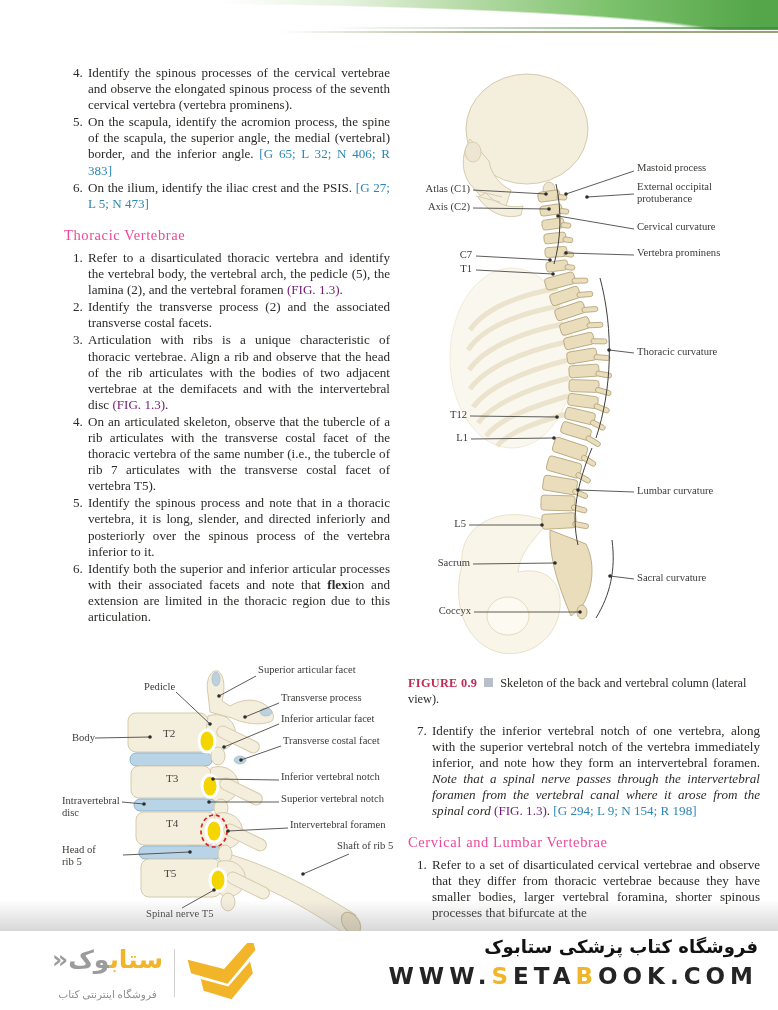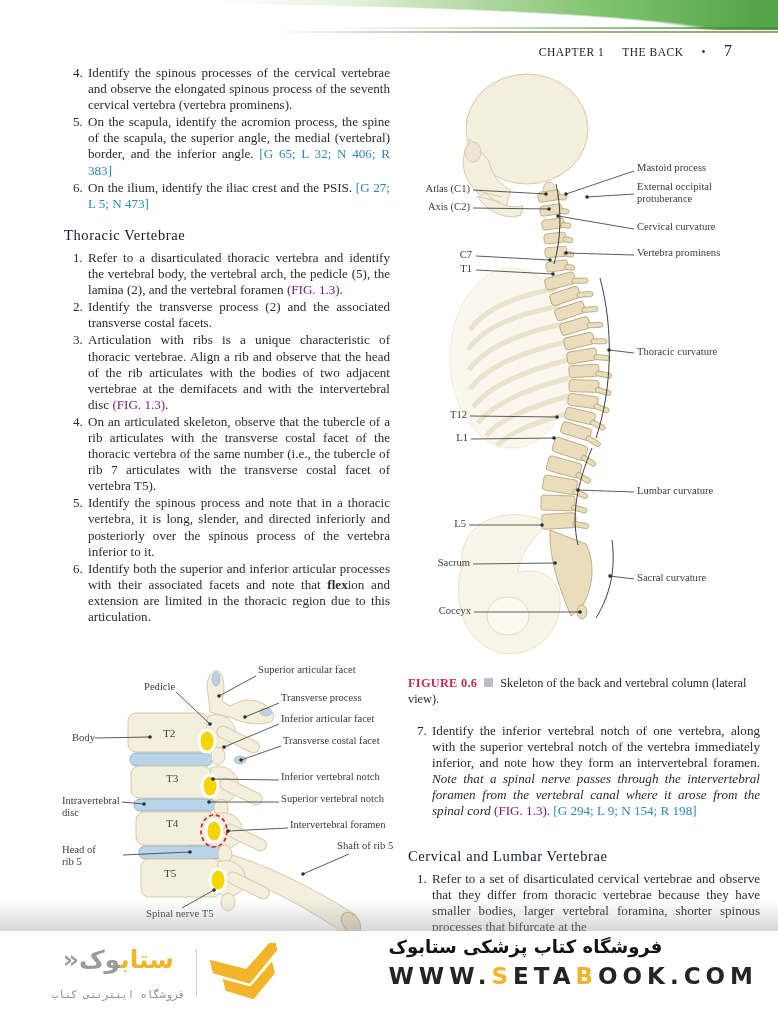--- a/index.html
+++ b/index.html
@@ -27,22 +27,22 @@
 
   .li{display:flex;margin:0 0 1px 0;}
   .li .num{width:24px;flex:0 0 24px;padding-left:9px;box-sizing:border-box;}
   .li .txt{flex:1;text-align:justify;}
   .col-left,.col-right-text{font-size:13.1px;line-height:16.1px;}
   .c-ref{color:#2b86b5;}
   .c-fig{color:#701a75;}
   .c-i{font-style:italic;}
   .c-b{font-weight:bold;}
 
-  h3.sechead{font-size:14.5px;font-weight:normal;letter-spacing:.6px;margin:15px 0 7px 0;color:#0f172a;}
-  .col-right-text h3.sechead{margin-top:28px;}
+  h3.sechead{font-size:14.5px;font-weight:normal;letter-spacing:.6px;margin:15px 0 7px 0;color:#ec4899;}
+  .col-right-text h3.sechead{margin-top:14px;}
 
   
   .caption{font-size:12.3px;line-height:15.5px;margin:0 0 16px 0;text-align:left;}
   .caption .figlab{color:#c12a50;font-weight:bold;letter-spacing:.3px;}
   .caption .sq{display:inline-block;width:9px;height:9px;background:#b9bfca;margin:0 7px 0 7px;position:relative;top:0px;}
 
   
   .figsvg{position:absolute;}
   #fig12-svg{left:408px;top:70px;}
   #fig13-svg{left:55px;top:655px;}
@@ -64,42 +64,36 @@
   .page-shadow{position:absolute;left:0;top:900px;width:778px;height:31px;pointer-events:none;
     background:linear-gradient(to bottom,rgba(175,175,175,0),rgba(160,160,160,.42));}
 
   
   .footer{position:absolute;left:0;top:931px;width:778px;height:79px;background:#ffffff;}
   .logo-row{position:absolute;left:52px;top:12px;display:flex;align-items:center;gap:11px;}
   .wordmark-col{text-align:center;direction:rtl;}
   .wordmark{font-family:"DejaVu Sans",sans-serif;font-size:25px;font-weight:bold;line-height:28px;}
   .wm-y{color:#f2b428;}
   .wm-g{color:#9b9b9b;}
-  .tagline{font-family:Liberation Mono, monospace;font-size:10.5px;color:#8f8f8f;margin-top:14px;}
+  .tagline{font-family:Liberation Serif, serif;font-size:10.5px;color:#8f8f8f;margin-top:14px;}
   .logo-div{width:1px;height:48px;background:#d2d2d2;}
-  .footer-right{position:absolute;right:20px;top:5px;text-align:left;}
+  .footer-right{position:absolute;right:20px;top:5px;text-align:right;}
   .footer-title{font-family:"DejaVu Sans",sans-serif;font-size:18px;font-weight:600;color:#121212;direction:rtl;}
   .footer-url{font-family:"DejaVu Sans",sans-serif;font-size:23px;font-weight:bold;color:#242424;
     letter-spacing:5px;margin-top:6px;}
   .url-y{color:#f2b428;}
 </style>
 </head>
 <body>
 
 <div class="page">
 
   <div class="topbar"></div>
   <div class="rule"></div>
 
-  <div class="runhead">
-    <span>CHAPTER 1</span>
-    <span>THE BACK</span>
-    <span>•</span>
-    <span class="pgnum">7</span>
-  </div>
 
   <div class="col-left">
     <div id="list-continued">
         <div class="li">
           <span class="num">4.</span>
           <span class="txt"><span>Identify the spinous processes of the cervical vertebrae and observe the elongated spinous process of the seventh cervical vertebra (vertebra prominens).</span></span>
         </div>
         <div class="li">
           <span class="num">5.</span>
           <span class="txt"><span>On the scapula, identify the acromion process, the spine of the scapula, the superior angle, the medial (vertebral) border, and the inferior angle. </span><span class="c-ref">[G 65; L 32; N 406; R 383]</span></span>
@@ -262,21 +256,21 @@
       <line x1="634" y1="492" x2="578" y2="490" class="leader"></line>
       <circle cx="578" cy="490" r="1.8" class="leader-dot"></circle>
       <text x="637" y="494" text-anchor="start"><tspan x="637" dy="0">Lumbar curvature</tspan></text>
       <line x1="634" y1="579" x2="610" y2="576" class="leader"></line>
       <circle cx="610" cy="576" r="1.8" class="leader-dot"></circle>
       <text x="637" y="581" text-anchor="start"><tspan x="637" dy="0">Sacral curvature</tspan></text>
     </svg>
 
   <div class="col-right-text">
     <p class="caption">
-      <span class="figlab">FIGURE 0.6</span><span class="sq"></span><span>Skeleton of the back and vertebral column (lateral view).</span>
+      <span class="figlab">FIGURE 0.9</span><span class="sq"></span><span>Skeleton of the back and vertebral column (lateral view).</span>
     </p>
     <div id="item-seven">
         <div class="li">
           <span class="num">7.</span>
           <span class="txt"><span>Identify the inferior vertebral notch of one vertebra, along with the superior vertebral notch of the vertebra immediately inferior, and note how they form an intervertebral foramen. </span><span class="c-i">Note that a spinal nerve passes through the intervertebral foramen from the vertebral canal where it arose from the spinal cord </span><span class="c-fig">(FIG. 1.3)</span><span>. </span><span class="c-ref">[G 294; L 9; N 154; R 198]</span></span>
         </div>
       </div>
     <h3 class="sechead">Cervical and Lumbar Vertebrae</h3>
     <div id="list-cervical">
         <div class="li">

